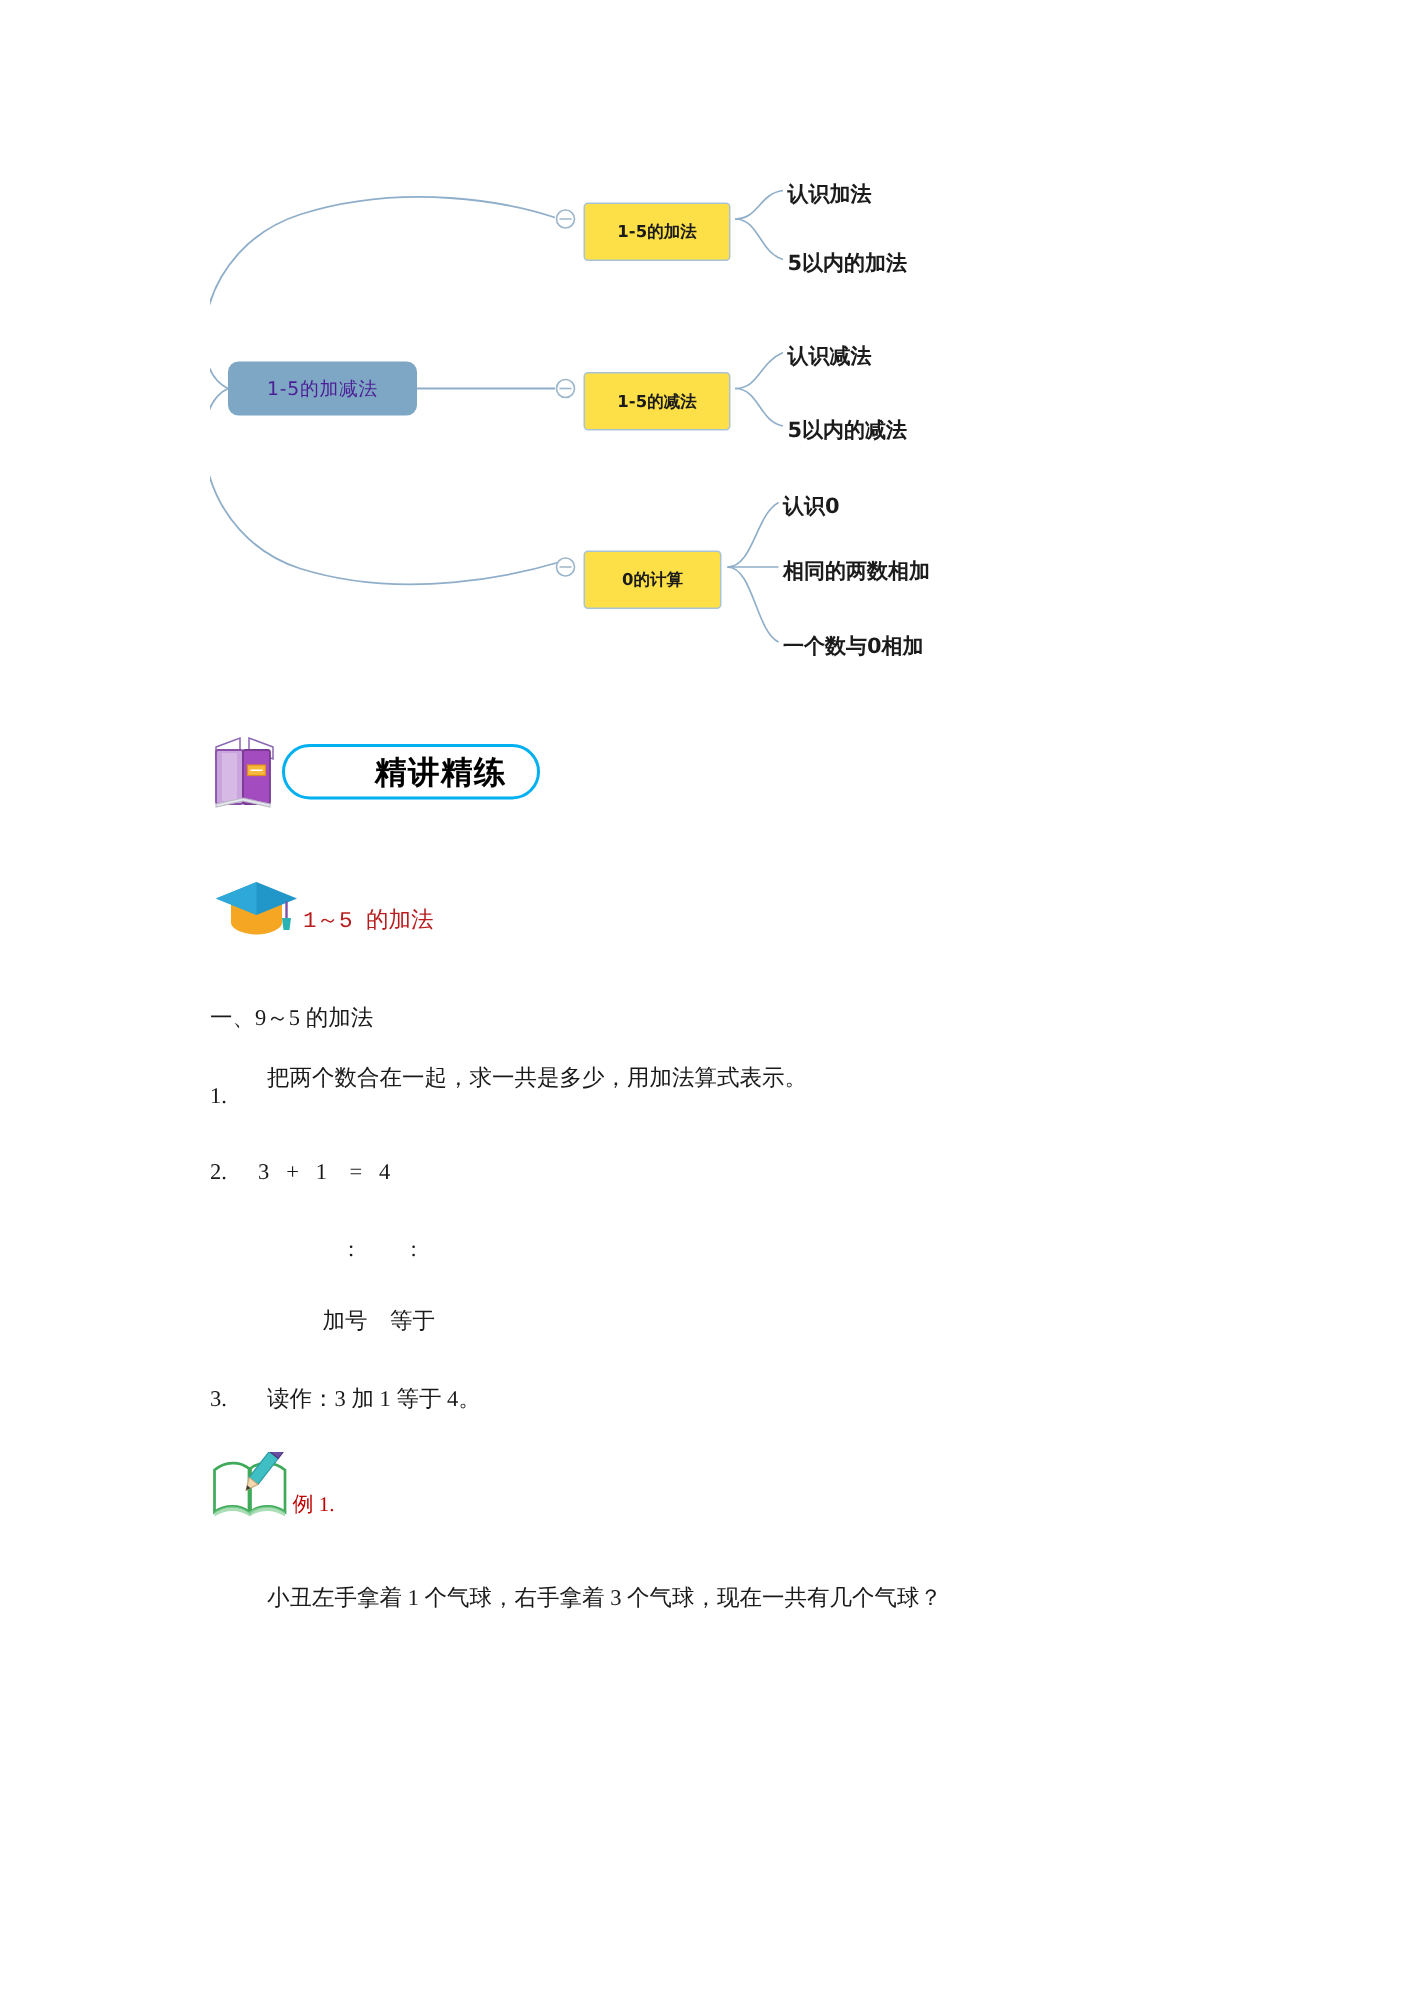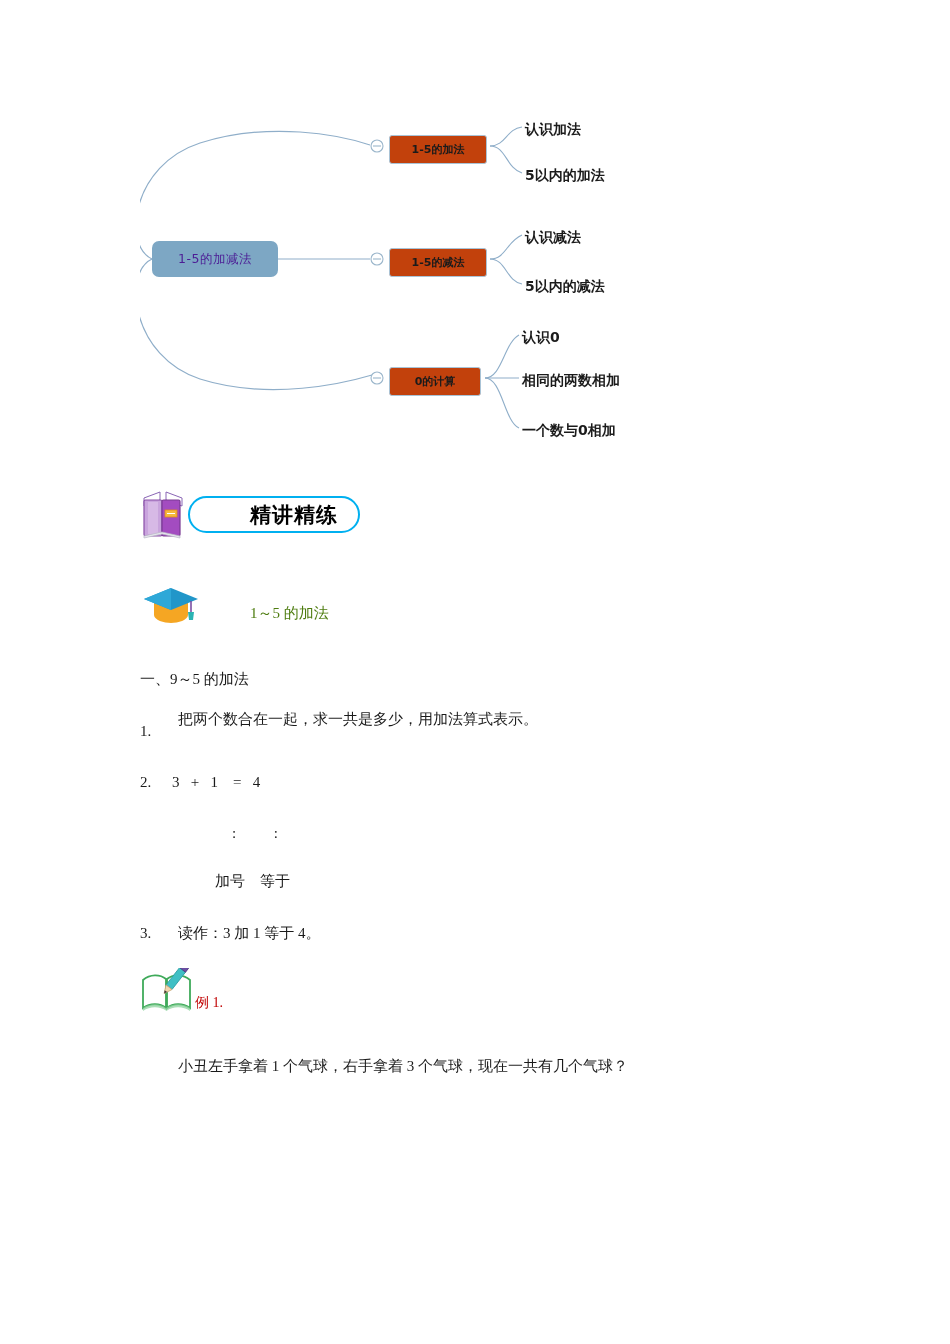--- a/index.html
+++ b/index.html
@@ -37,22 +37,22 @@
     color: #4c1d95;
     font-family: "DejaVu Sans", "Liberation Sans", sans-serif;
     font-size: 12.5px;
     letter-spacing: .5px;
     display: flex;
     align-items: center;
     justify-content: center;
   }
   .mm-node-branch {
     position: absolute;
-    height: 29px;
-    background: #c2410c;
+    height: 39px;
+    background: #fde047;
     border: 1px solid #a9c3d6;
     border-radius: 3px;
     color: #1b1b1b;
     font-family: "DejaVu Sans", "Liberation Sans", sans-serif;
     font-size: 11px;
     font-weight: bold;
     display: flex;
     align-items: center;
     justify-content: center;
     padding: 0 9px;
@@ -101,25 +101,24 @@
   #cap-heading {
     position: absolute;
     left: 140px;
     top: 582px;
     height: 50px;
   }
   .cap-label {
     position: absolute;
     left: 62px;
     top: 22px;
-    font-family: Liberation Serif, serif;
+    font-family: Liberation Mono, monospace;
     font-size: 15px;
-    color: #4d7c0f;
+    color: #b91c1c;
     white-space: nowrap;
-    margin-left: 48px;
   }
 
   
   .body-line {
     position: absolute;
     font-family: "Liberation Serif", "DejaVu Serif", serif;
     font-size: 15px;
     line-height: 1.5;
     color: #1a1a1a;
     white-space: pre;

